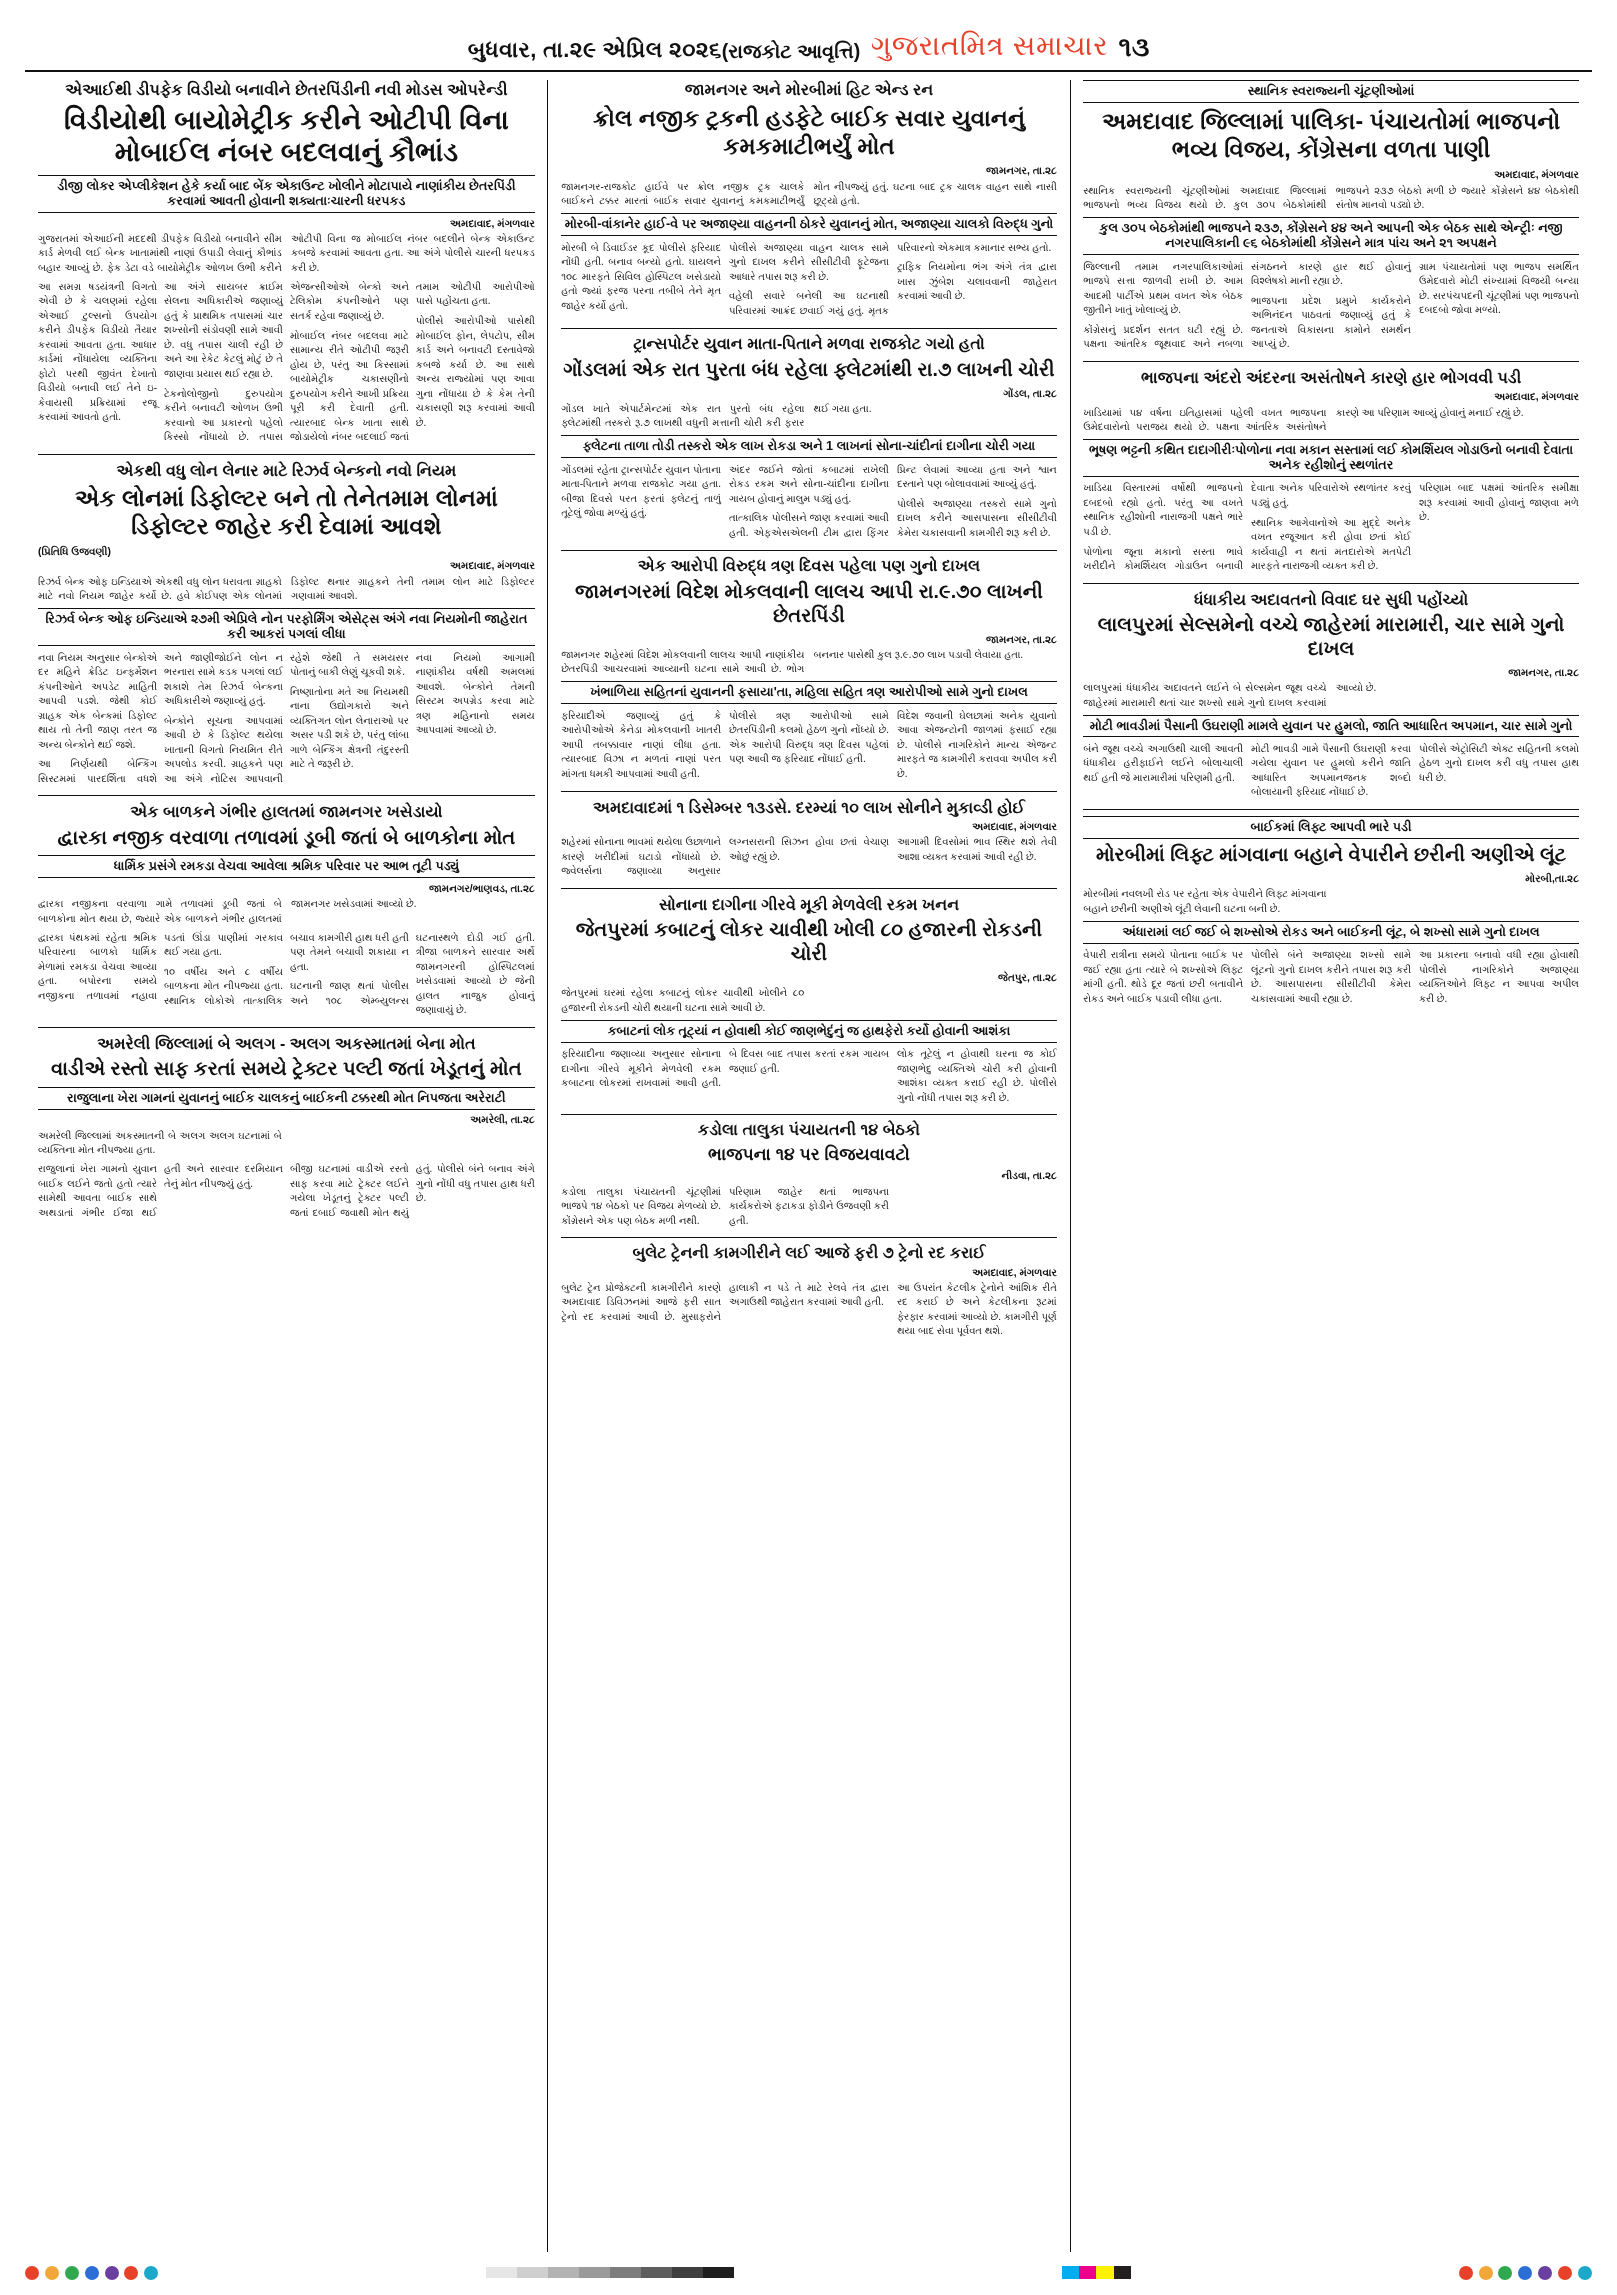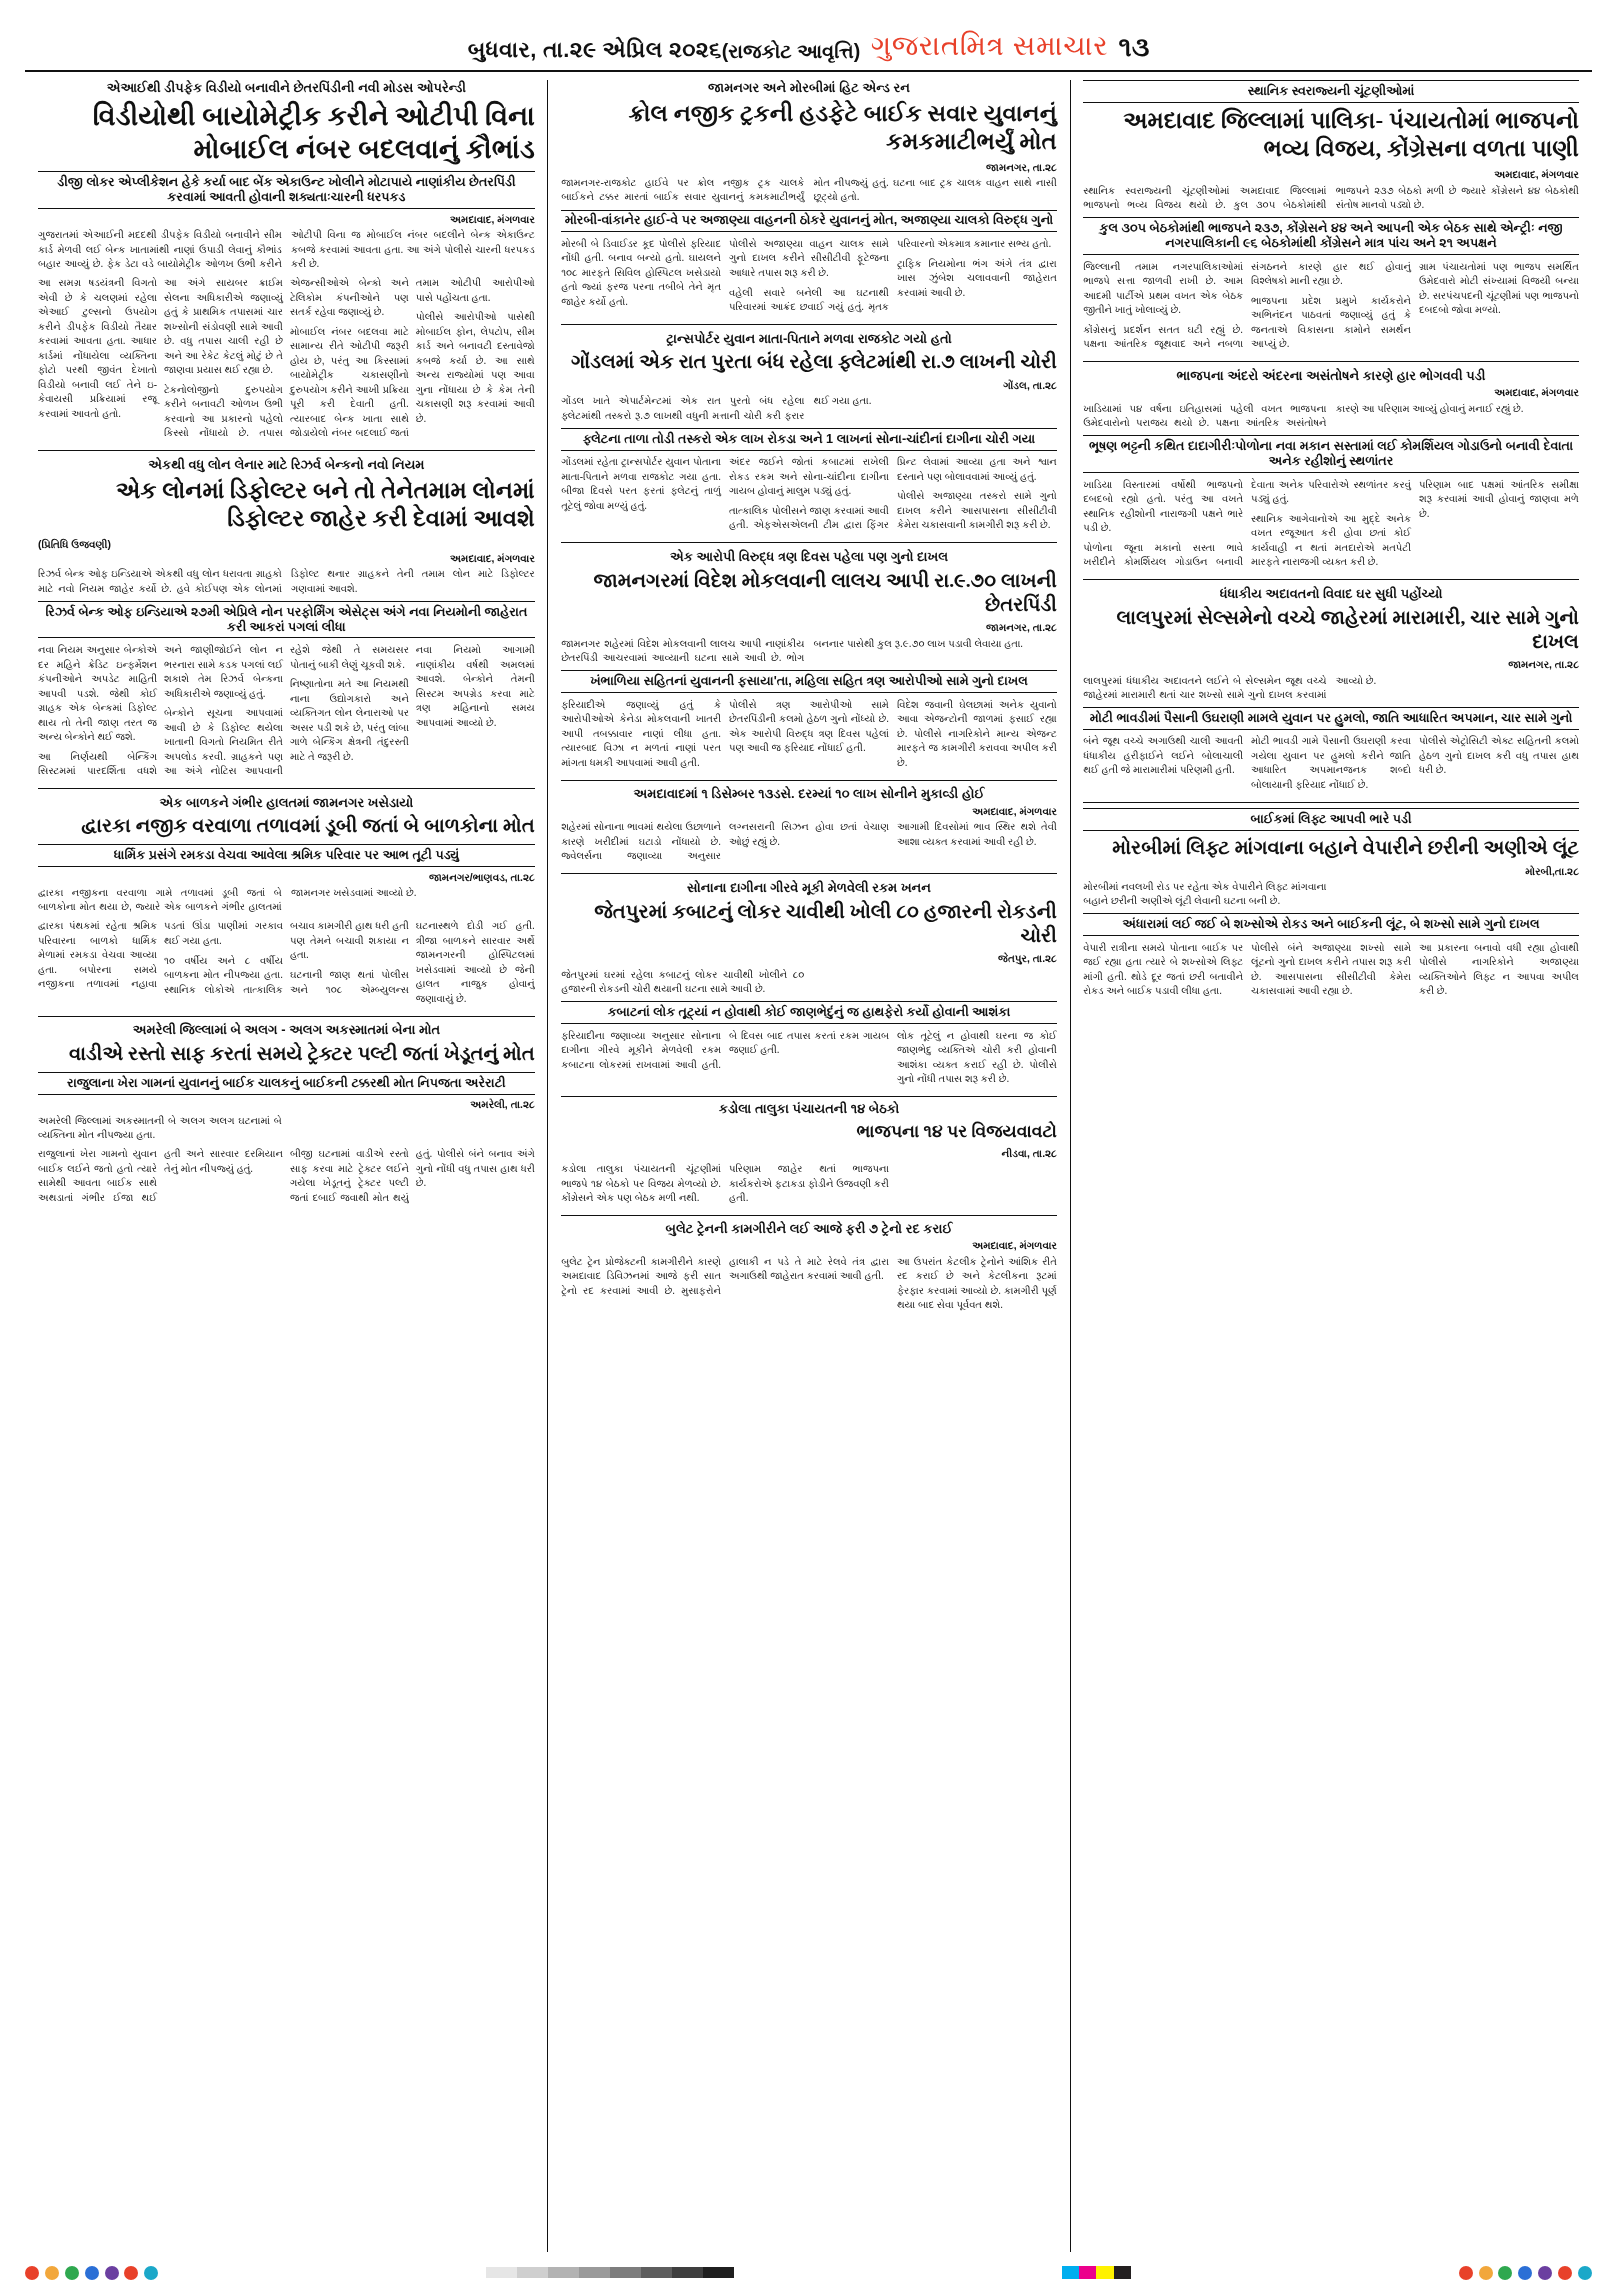--- a/index.html
+++ b/index.html
@@ -68,42 +68,42 @@
     position: relative;
   }
   .col + .col { border-left: 1.2px solid #111; }
 
   
   .article { margin-bottom: 9.2px; }
   .rule-top { border-top: 1.7px solid #111; padding-top: 5.8px; }
   .rule-top-thin { border-top: 1.2px solid #111; padding-top: 4.6px; }
 
   .kicker {
-    font-size: 13px;
+    font-size: 16px;
     font-weight: bold;
     text-align: center;
     margin: 0 0 3.5px 0;
     line-height: 1.25;
   }
   .kicker-box {
     font-size: 12.7px;
     font-weight: bold;
     text-align: center;
     border-top: 1.2px solid #111;
     border-bottom: 1.2px solid #111;
     padding: 2.9px 0;
     margin: 0 0 4.6px 0;
   }
   .headline {
     font-size: 27px;
     font-weight: bold;
-    text-align: right;
+    text-align: center;
     line-height: 1.22;
     margin: 0 0 5.8px 0;
-    font-family: Liberation Serif, serif;
+    font-family: Liberation Sans, sans-serif;
   }
   .headline.h2 { font-size: 23px; }
   .headline.h3 { font-size: 19.6px; }
   .headline.h4 { font-size: 17.3px; }
   .byline {
     font-size: 10.4px;
     font-weight: bold;
     text-align: right;
     margin: 0 0 2.3px 0;
   }

